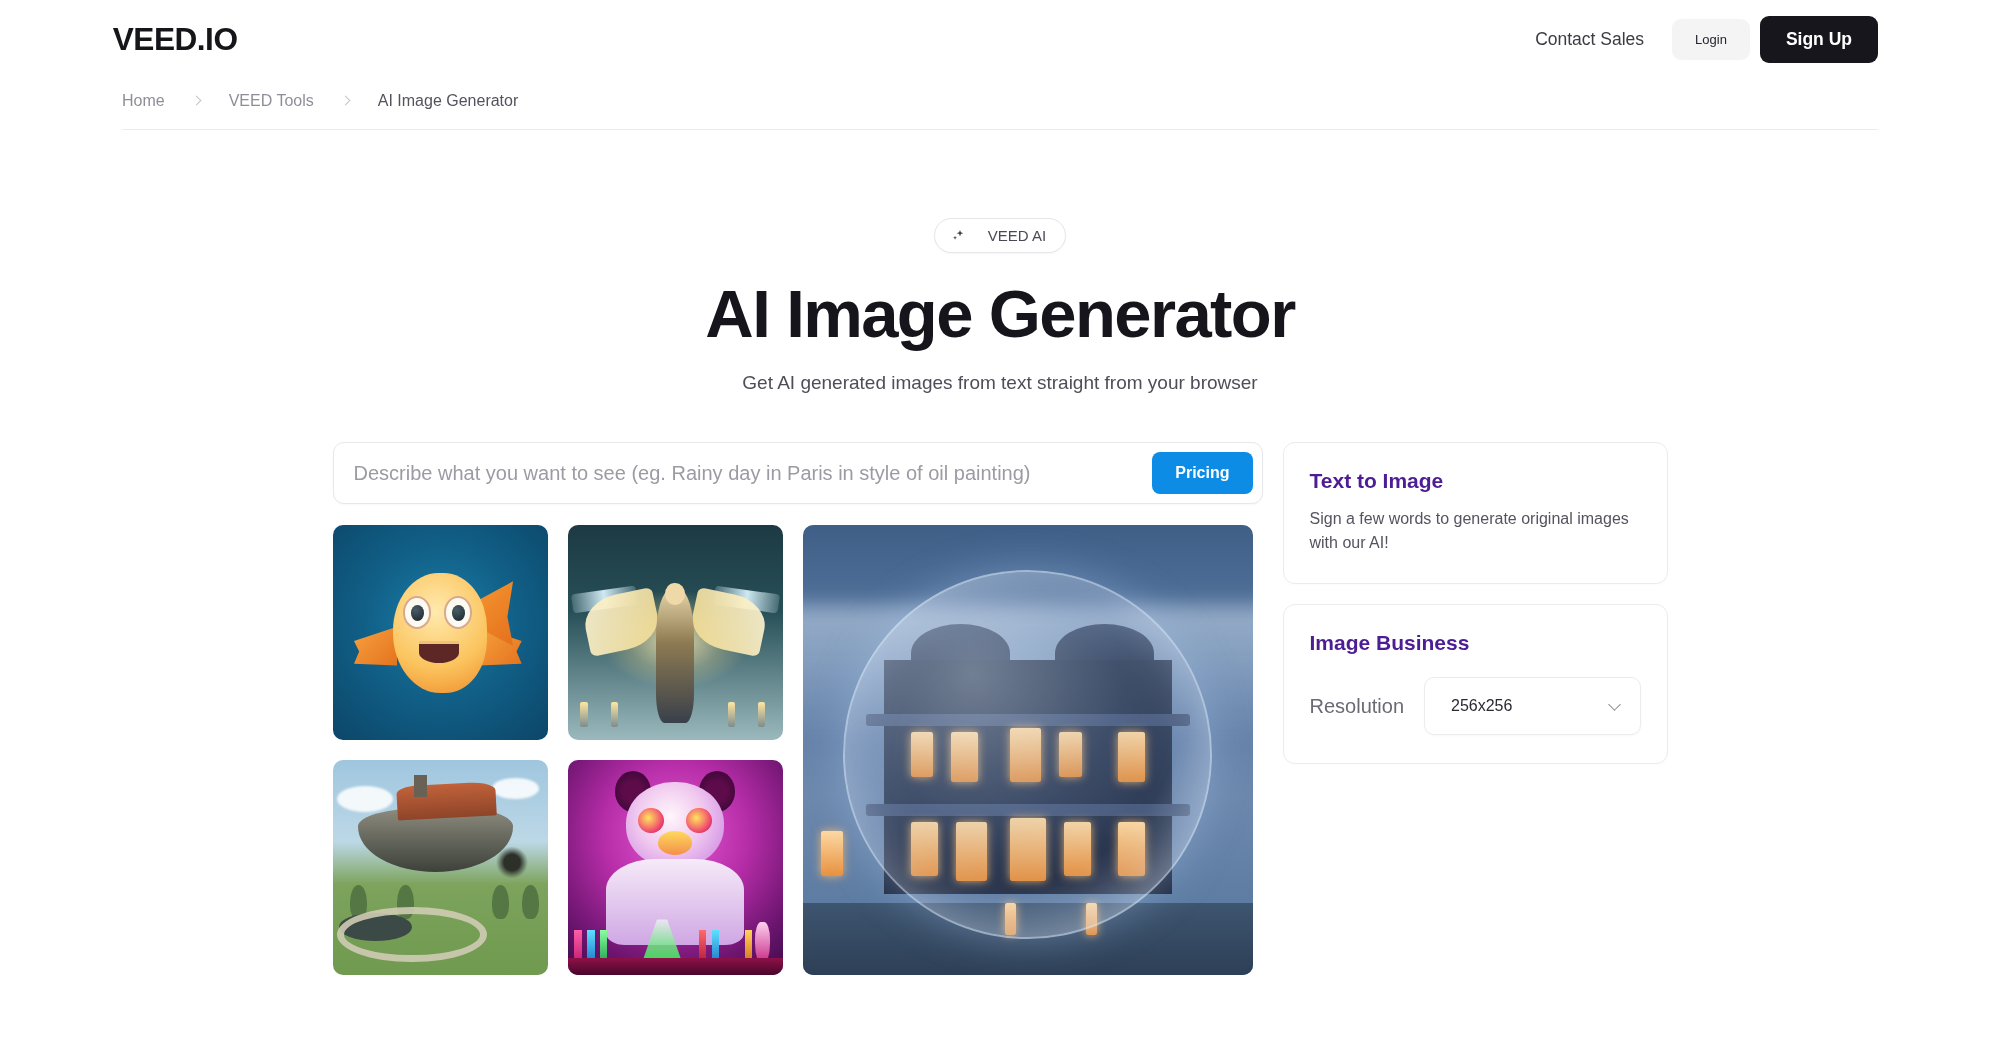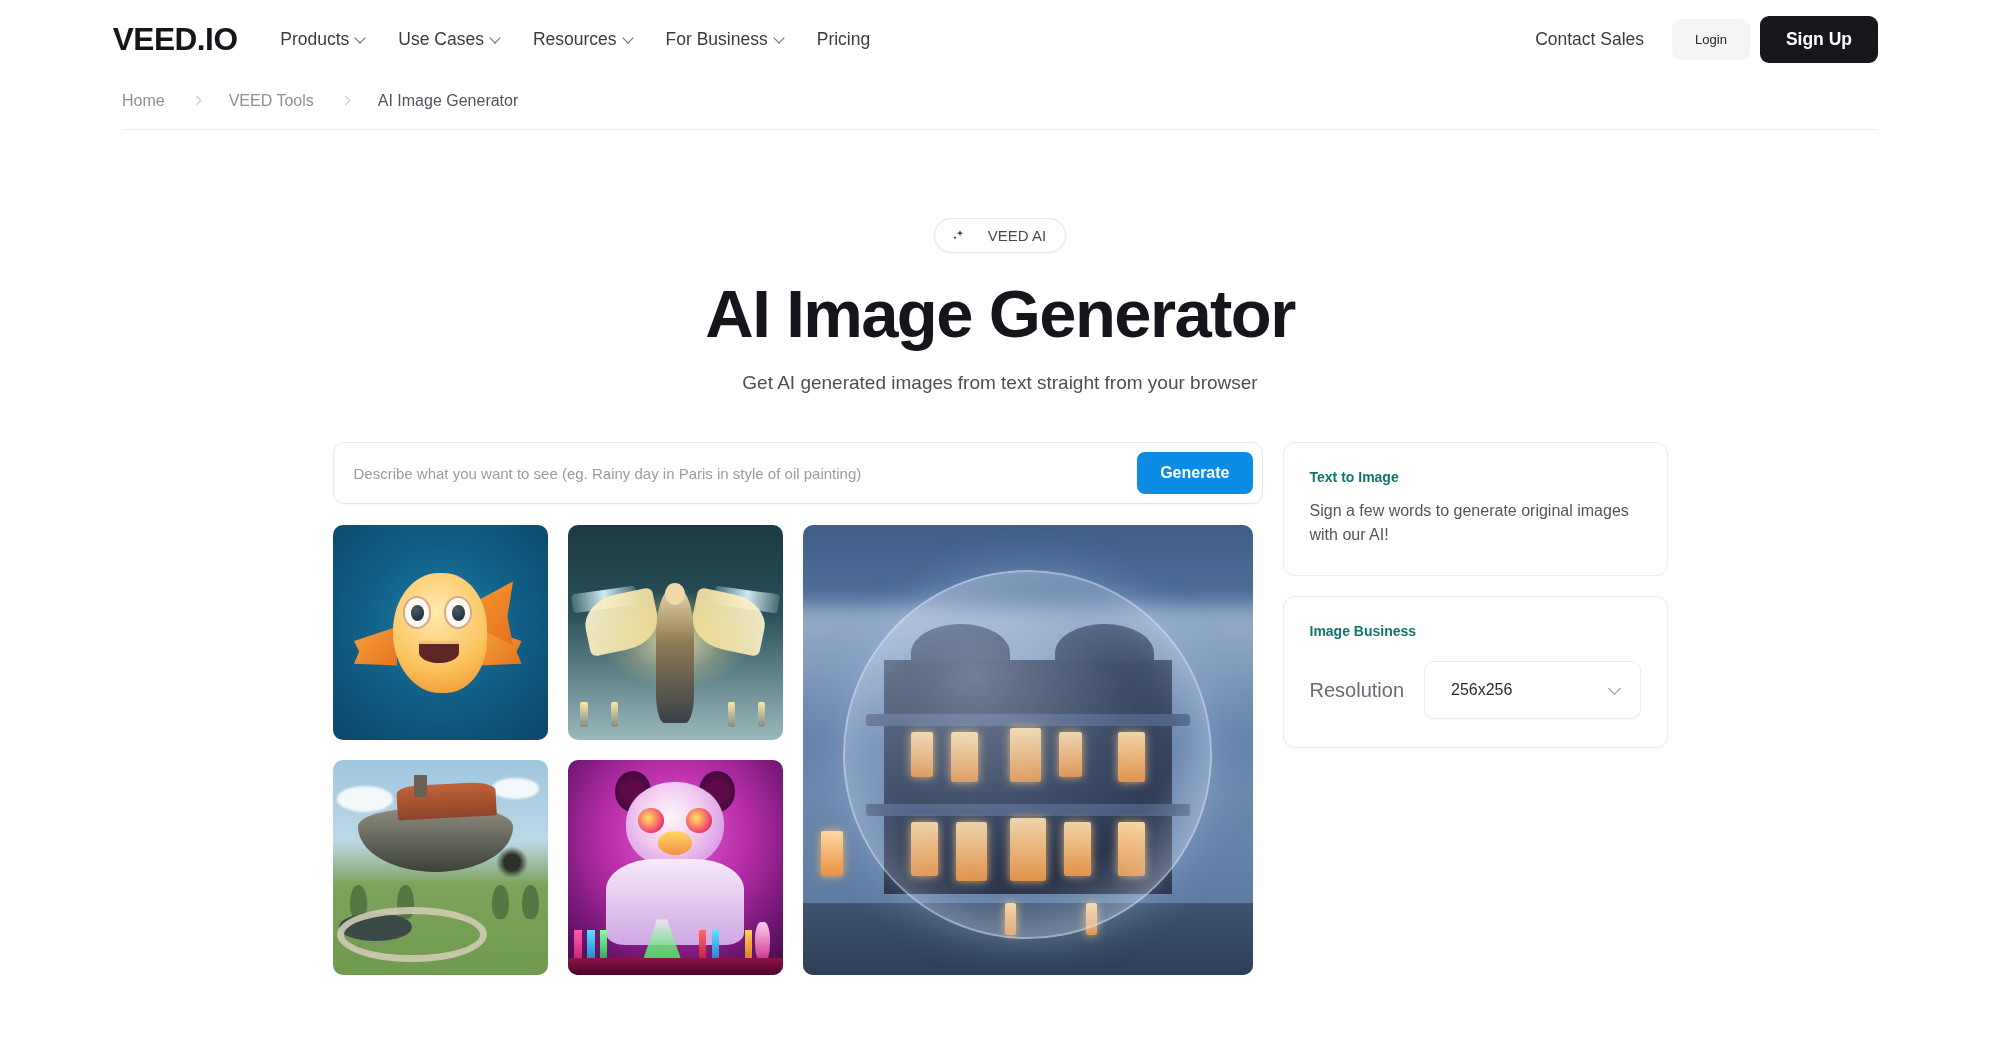--- a/index.html
+++ b/index.html
@@ -185,21 +185,21 @@
     background: #fff;
     display: flex;
     align-items: center;
     padding: 0 9px 0 20px;
     box-shadow: 0 1px 2px rgba(20,20,30,0.03);
   }
   .prompt-input {
     flex: 1;
     border: none;
     outline: none;
-    font-size: 15px;
+    font-size: 20px;
     color: #c2410c;
     font-family: "Liberation Sans", sans-serif;
     background: transparent;
     padding: 0;
   }
   .prompt-input::placeholder { color: #9b9ba4; }
   .btn-generate {
     background: #0d8ce6;
     color: #ffffff;
     font-size: 16px;
@@ -547,23 +547,23 @@
     gap: 20px;
   }
   .card {
     border: 1px solid #ececef;
     border-radius: 12px;
     background: #ffffff;
     padding: 26px 26px 28px 26px;
     box-shadow: 0 1px 2px rgba(20,20,30,0.02);
   }
   .card-title {
-    font-size: 14px;
+    font-size: 21px;
     font-weight: bold;
-    color: #0f766e;
+    color: #4c1d95;
     margin-bottom: 14px;
   }
   .card-desc {
     font-size: 16px;
     color: #54545f;
     line-height: 1.5;
   }
   .settings-row {
     display: flex;
     align-items: center;
@@ -606,41 +606,20 @@
     border-bottom: 1.8px solid #8a8a95;
     transform: rotate(45deg);
   }
 </style>
 </head>
 <body>
 
 <div class="header">
   <div class="logo">VEED.IO</div>
 
-  <div class="nav">
-    <div class="nav-item">
-      <span>Products</span>
-      <span class="chev"></span>
-    </div>
-    <div class="nav-item">
-      <span>Use Cases</span>
-      <span class="chev"></span>
-    </div>
-    <div class="nav-item">
-      <span>Resources</span>
-      <span class="chev"></span>
-    </div>
-    <div class="nav-item">
-      <span>For Business</span>
-      <span class="chev"></span>
-    </div>
-    <div class="nav-item">
-      <span>Pricing</span>
-    </div>
-  </div>
 
   <div class="header-right">
     <div class="contact-sales">Contact Sales</div>
     <button class="btn-login">Login</button>
     <button class="btn-signup">Sign Up</button>
   </div>
 </div>
 
 <div class="breadcrumb-wrap">
   <div class="breadcrumb">
@@ -665,21 +644,21 @@
   <h1 class="hero-title">AI Image Generator</h1>
   <div class="hero-sub">Get AI generated images from text straight from your browser</div>
 </div>
 
 <div class="main">
 
   <div class="left-col">
 
     <div class="prompt-bar">
       <input class="prompt-input" type="text" placeholder="Describe what you want to see (eg. Rainy day in Paris in style of oil painting)" style="">
-      <button class="btn-generate">Generate</button>
+      <button class="btn-generate">Pricing</button>
     </div>
 
     <div class="gallery">
 
       <div class="thumbs-grid">
 
         <div class="thumb">
           <div class="art-fish">
             <div class="fin-l"></div>
             <div class="fin-r"></div>

